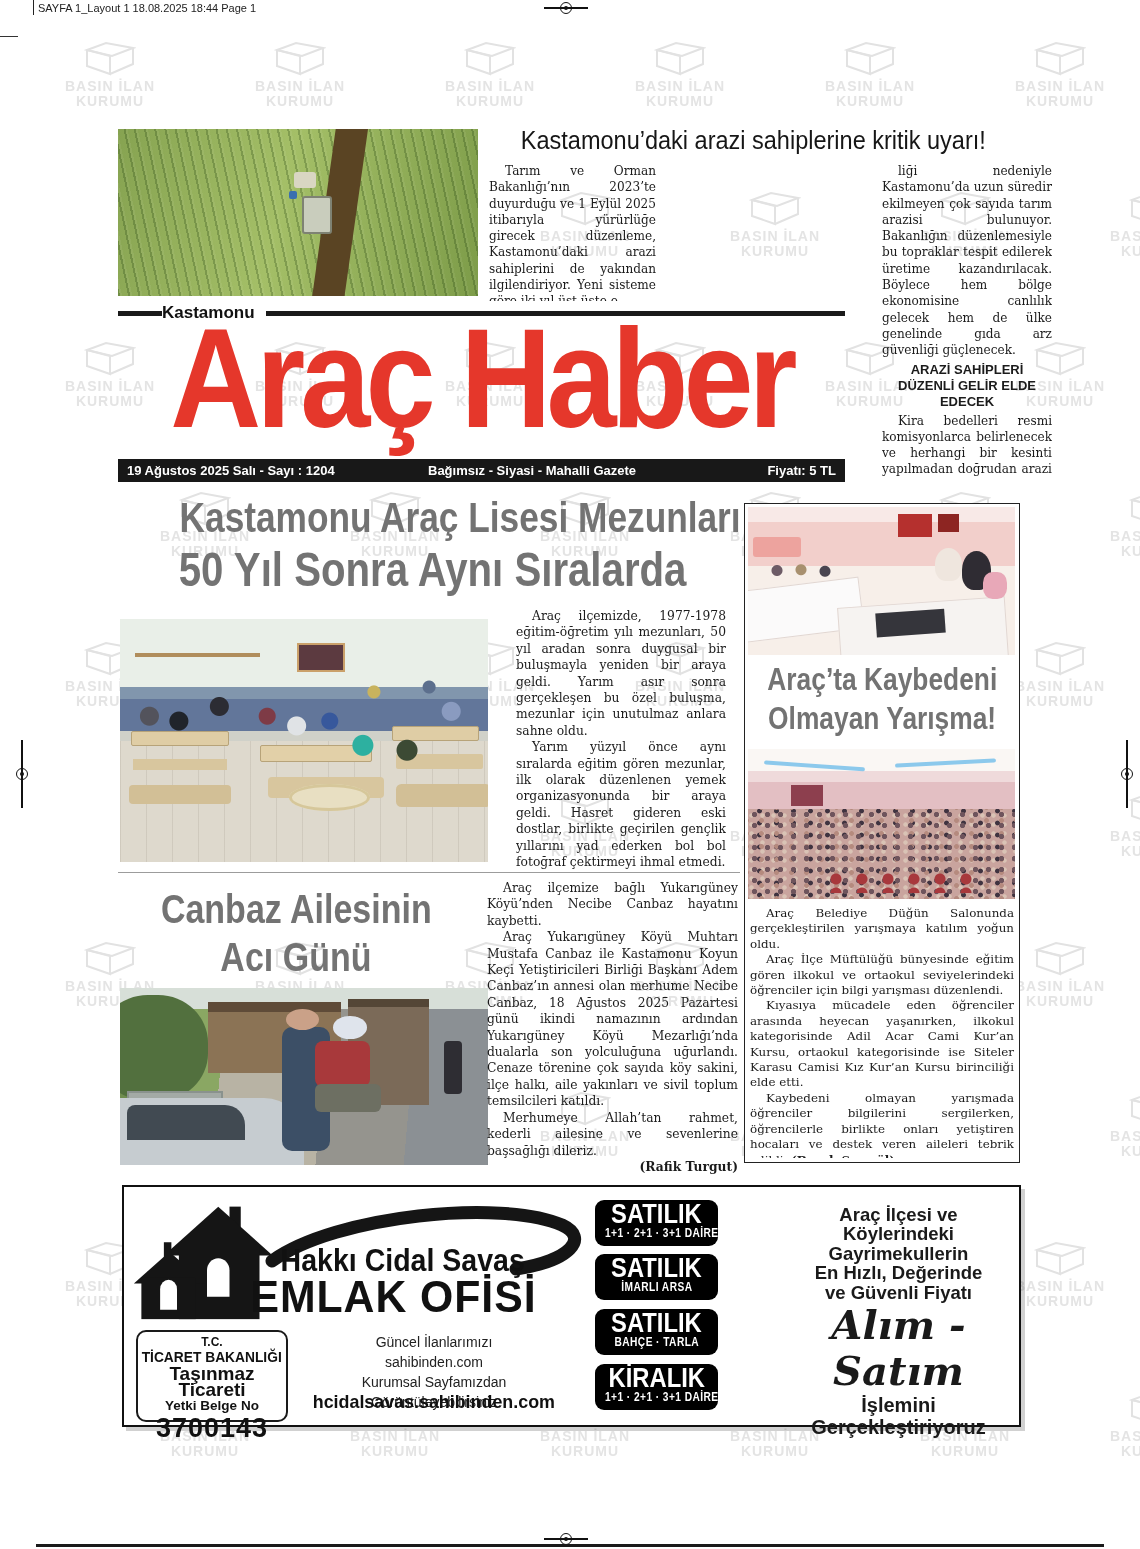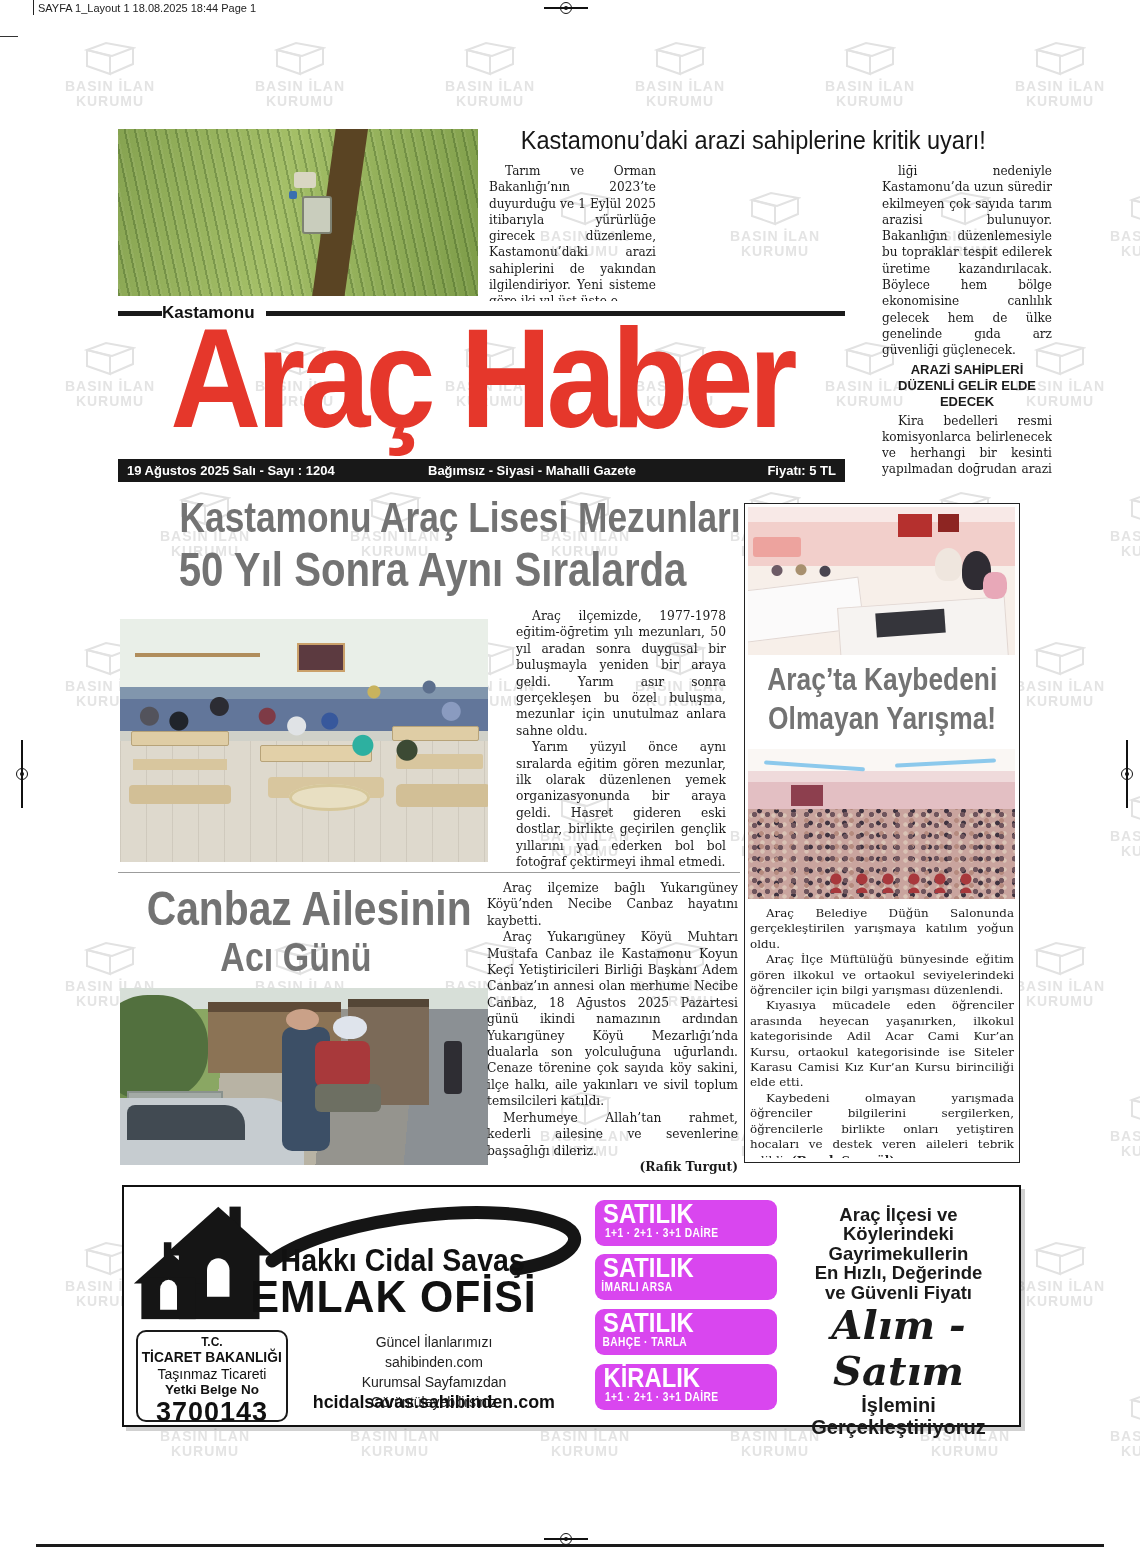--- a/index.html
+++ b/index.html
@@ -50,22 +50,22 @@
   .body3{font-size:11.9px;line-height:15.4px;overflow:hidden;}
   .divider{position:absolute;background:#9c9c9c;height:1px;}
   
   .storybox{position:absolute;left:744px;top:503px;width:276px;height:660px;border:1.3px solid #222;
             box-sizing:border-box;background:#fff;}
   
   .adbox{position:absolute;left:122px;top:1185px;width:899px;height:242px;border:2px solid #111;
          box-sizing:border-box;background:#fff;box-shadow:4px 4px 0 rgba(0,0,0,.18);}
   .adbox .abs{position:absolute;}
   .tcbox{border:2px solid #1a1a1a;border-radius:10px;text-align:center;box-sizing:border-box;padding-top:3px;}
-  .satbox{position:absolute;left:471px;width:182px;height:46px;background:#d946ef;border-radius:9px;
-          color:#fff;text-align:left;overflow:hidden;}
+  .satbox{position:absolute;left:471px;width:123px;height:46px;background:#000000;border-radius:9px;
+          color:#fff;text-align:center;overflow:hidden;}
   .satbox .t{font-weight:bold;font-size:28px;line-height:27px;}
   .satbox .s{font-weight:bold;font-size:12px;line-height:13px;letter-spacing:.5px;}
   .adright{position:absolute;left:653px;top:18px;width:243px;text-align:center;color:#1a1a1a;}
   .adright .ln{font-weight:bold;font-size:18.5px;line-height:19.4px;}
   .script{font-family:"DejaVu Serif",serif;font-style:italic;font-weight:bold;font-size:40px;line-height:46px;}
 </style>
 </head>
 <body>
 
 <div class="page">
@@ -515,21 +515,21 @@
     </div>
 
     <div class="abs serif body3" style="left:5px;top:402px;width:264px;height:252px;">
       <p>Araç Belediye Düğün Salonunda gerçekleştirilen yarışmaya katılım yoğun oldu.</p>
       <p>Araç İlçe Müftülüğü bünyesinde eğitim gören ilkokul ve ortaokul seviyelerindeki öğrenciler için bilgi yarışması düzenlendi.</p>
       <p>Kıyasıya mücadele eden öğrenciler arasında heyecan yaşanırken, ilkokul kategorisinde Adil Acar Cami Kur’an Kursu, ortaokul kategorisinde ise Siteler Karasu Camisi Kız Kur’an Kursu birinciliği elde etti.</p>
       <p><span>Kaybedeni olmayan yarışmada öğrenciler bilgilerini sergilerken, öğrencilerle birlikte onları yetiştiren hocaları ve destek veren aileleri tebrik edildi. </span><b>(Başak Sarıgöl)</b></p>
     </div>
   </div>
 
-  <div class="abs bigh" style="left:118px;top:886px;width:356px;font-size:48px;line-height:46px;">
+  <div class="abs bigh" style="left:118px;top:886px;width:356px;font-size:40px;line-height:46px;">
     <span class="cond">Canbaz Ailesinin</span>
   </div>
   <div class="abs bigh" style="left:118px;top:934px;width:356px;font-size:40px;line-height:46px;">
     <span class="cond">Acı Günü</span>
   </div>
 
   <div class="photo" style="left:120px;top:988px;width:368px;height:177px;">
     <div style="inset:0;background:linear-gradient(95deg,#6f8d4f 0 16%,#8aa763 16% 28%,#b8b3a4 28% 55%,#95948e 55% 78%,#8b9094 78% 100%);"></div>
     <div style="left:0;top:0;width:100%;height:12%;background:#d7dfd8;"></div>
     <div style="left:-6%;top:4%;width:30%;height:60%;background:#52703e;border-radius:45%;"></div>
@@ -575,21 +575,21 @@
     <div class="abs" style="left:146px;top:56px;width:236px;text-align:center;font-weight:bold;font-size:31px;">
       <span class="cond" style="transform:scaleX(.92);">Hakkı Cidal Savaş</span>
     </div>
     <div class="abs" style="left:86px;top:84px;width:366px;text-align:center;font-weight:bold;font-size:45px;letter-spacing:1px;">
       <span class="cond" style="transform:scaleX(.95);">EMLAK OFİSİ</span>
     </div>
 
     <div class="abs tcbox" style="left:12px;top:143px;width:152px;height:92px;">
       <div style="font-weight:bold;font-size:12px;line-height:14px;">T.C.</div>
       <div style="font-weight:bold;font-size:14.5px;line-height:17px;"><span class="cond" style="transform:scaleX(.95);">TİCARET BAKANLIĞI</span></div>
-      <div style="font-weight:normal;font-size:14px;line-height:16px;">Taşınmaz Ticareti</div>
+      <div style="font-weight:bold;font-size:19px;line-height:16px;">Taşınmaz Ticareti</div>
       <div style="font-weight:bold;font-size:13.5px;line-height:16px;">Yetki Belge No</div>
       <div style="font-weight:bold;font-size:27px;line-height:29px;letter-spacing:1px;">3700143</div>
     </div>
 
     <div class="abs" style="left:208px;top:145px;width:204px;text-align:center;font-size:14px;line-height:20px;color:#222;">
       <div>Güncel İlanlarımızı</div>
       <div>sahibinden.com</div>
       <div>Kurumsal Sayfamızdan</div>
       <div>Görüntüleyebilirsiniz</div>
     </div>

